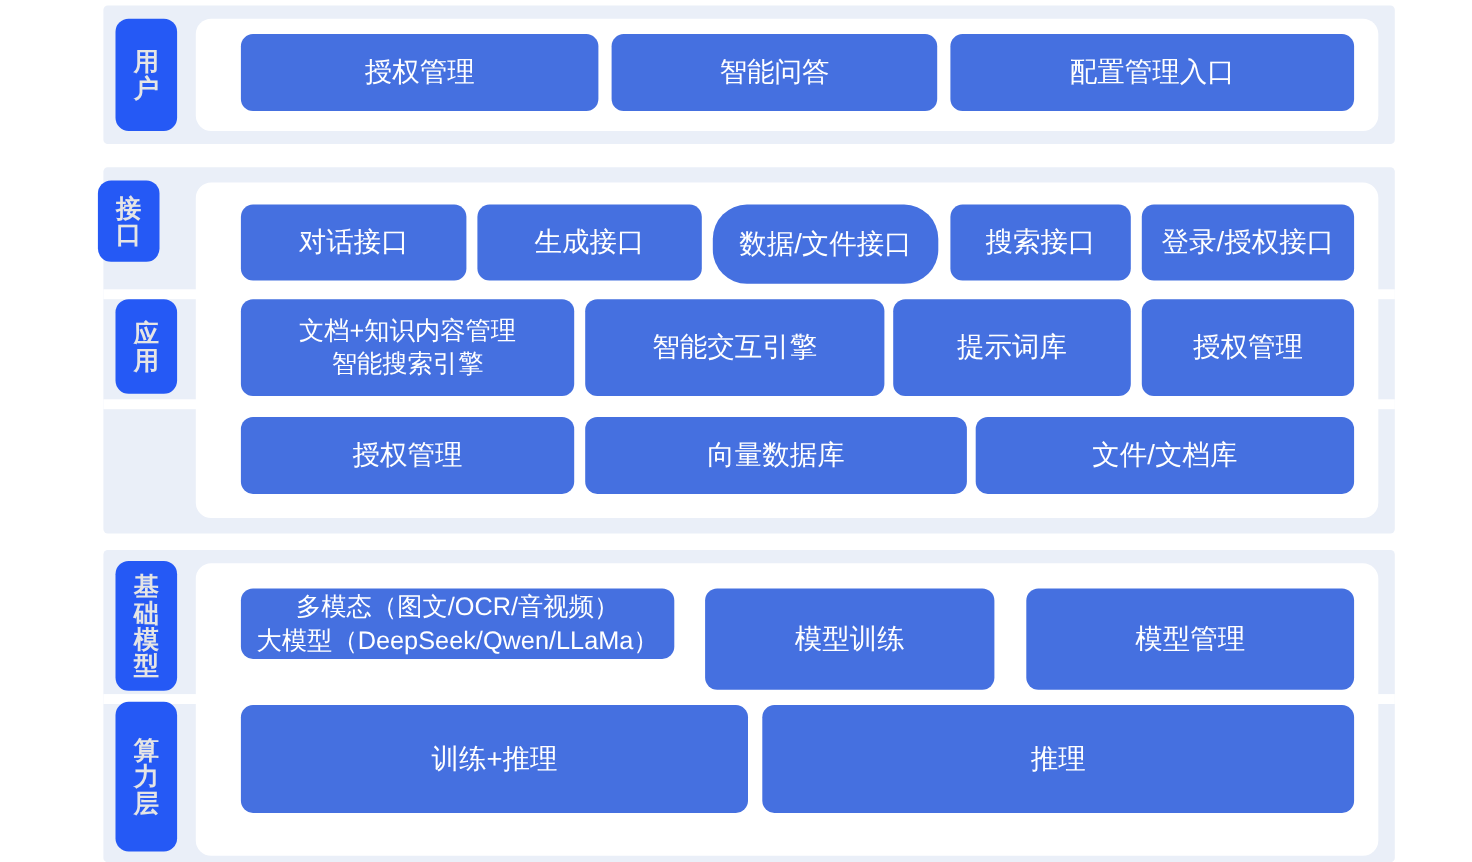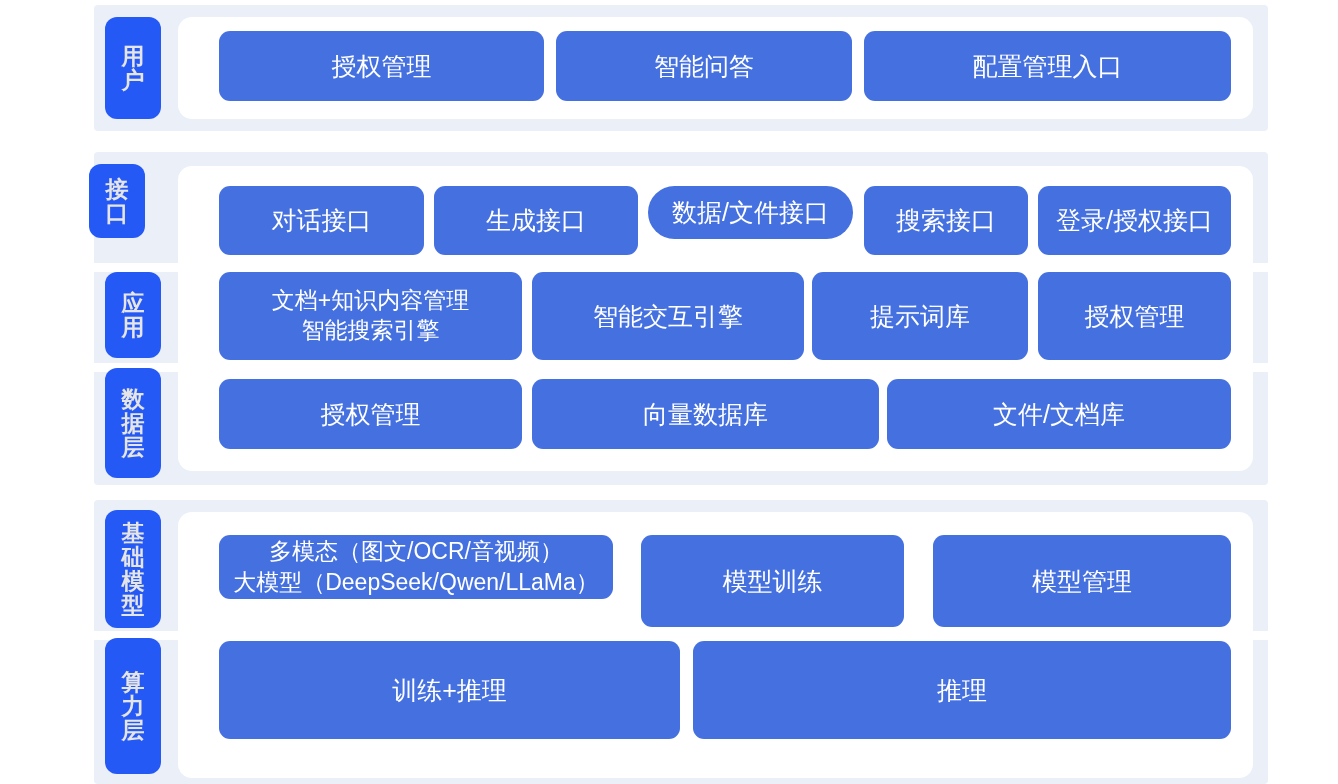--- a/index.html
+++ b/index.html
@@ -112,31 +112,28 @@
   <div class="band-divider" style="left:94px; top:363px; width:1174px;"></div>
 
   <div class="panel" style="left:178px; top:166px; width:1075px; height:305px;"></div>
 
   <div class="tab" style="left:89px; top:164px; width:56px; height:74px;">
     <span class="tab-text">接口</span>
   </div>
   <div class="tab" style="left:105px; top:272px; width:56px; height:86px;">
     <span class="tab-text">应用</span>
   </div>
-  <div class="tab" style="left:105px; top:368px; width:56px; height:110px;">
-    <span class="tab-text">数据层</span>
-  </div>
 
   <div class="box" style="left:219px; top:186px; width:205px; height:69px;">
     <span>对话接口</span>
   </div>
   <div class="box" style="left:434px; top:186px; width:204px; height:69px;">
     <span>生成接口</span>
   </div>
-  <div class="box" style="left:648px; top:186px; width:205px; height:53px;border-radius:31px;">
+  <div class="box" style="left:648px; top:186px; width:205px; height:72px;border-radius:31px;">
     <span>数据/文件接口</span>
   </div>
   <div class="box" style="left:864px; top:186px; width:164px; height:69px;">
     <span>搜索接口</span>
   </div>
   <div class="box" style="left:1038px; top:186px; width:193px; height:69px;">
     <span>登录/授权接口</span>
   </div>
 
   <div class="box two-line" style="left:219px; top:272px; width:303px; height:88px; flex-direction:column;">

